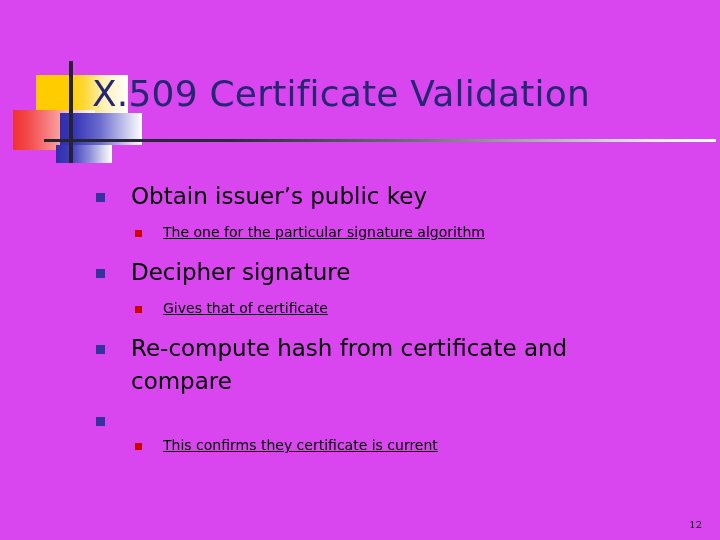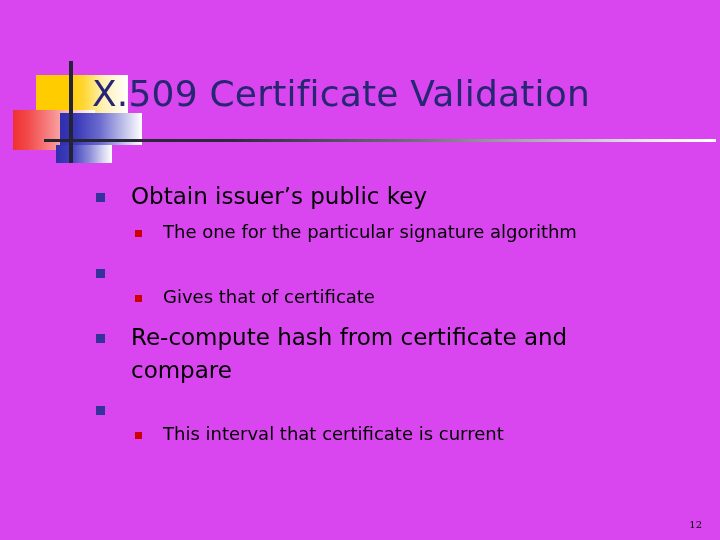--- a/index.html
+++ b/index.html
@@ -128,24 +128,25 @@
   }
   .lvl2 .bullet {
     flex: 0 0 auto;
     width: 7px;
     height: 7px;
     background: #CC0000;
     margin-top: 11px;
     margin-right: 21px;
   }
   .lvl2 .text {
-    font-size: 18px;
+    font-size: 14px;
     line-height: 26px;
     color: #000000;
     white-space: nowrap;
+    text-decoration: underline;
   }
 
   
   #page-number {
     position: absolute;
     right: 18px;
     bottom: 10px;
     font-size: 10px;
     color: #000000;
     font-family: "DejaVu Serif", serif;
@@ -176,41 +177,42 @@
       </div>
       <div class="lvl2">
         <span class="bullet"></span>
         <span class="text">The one for the particular signature algorithm</span>
       </div>
     </div>
 
     <div class="group">
       <div class="lvl1">
         <span class="bullet"></span>
+        <span class="text">Decipher signature</span>
       </div>
       <div class="lvl2">
         <span class="bullet"></span>
         <span class="text">Gives that of certificate</span>
       </div>
     </div>
 
     <div class="group">
       <div class="lvl1">
         <span class="bullet"></span>
         <span class="text">Re-compute hash from certificate and compare</span>
       </div>
     </div>
 
     <div class="group">
       <div class="lvl1">
         <span class="bullet"></span>
       </div>
       <div class="lvl2">
         <span class="bullet"></span>
-        <span class="text">This interval that certificate is current</span>
+        <span class="text">This confirms they certificate is current</span>
       </div>
     </div>
 
   </div>
 
   <div id="page-number">12</div>
 
 </div>
 
 </body></html>

